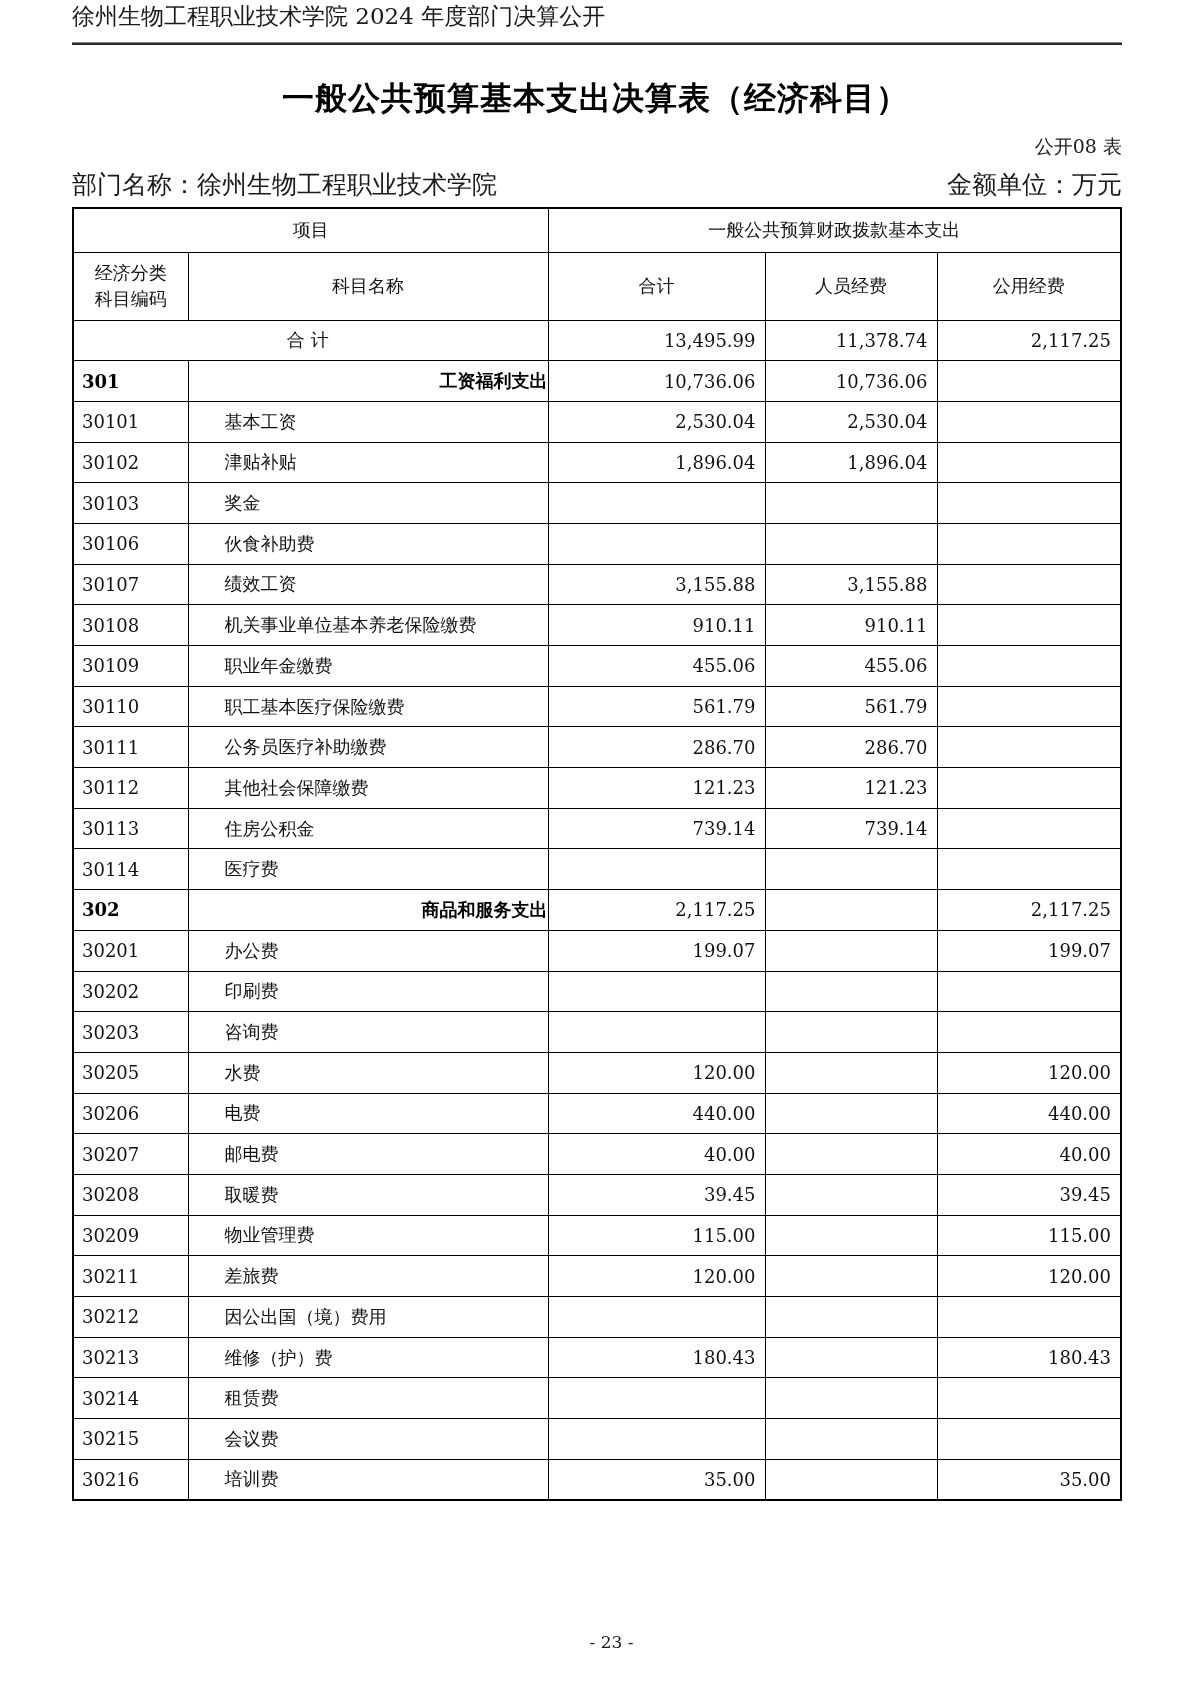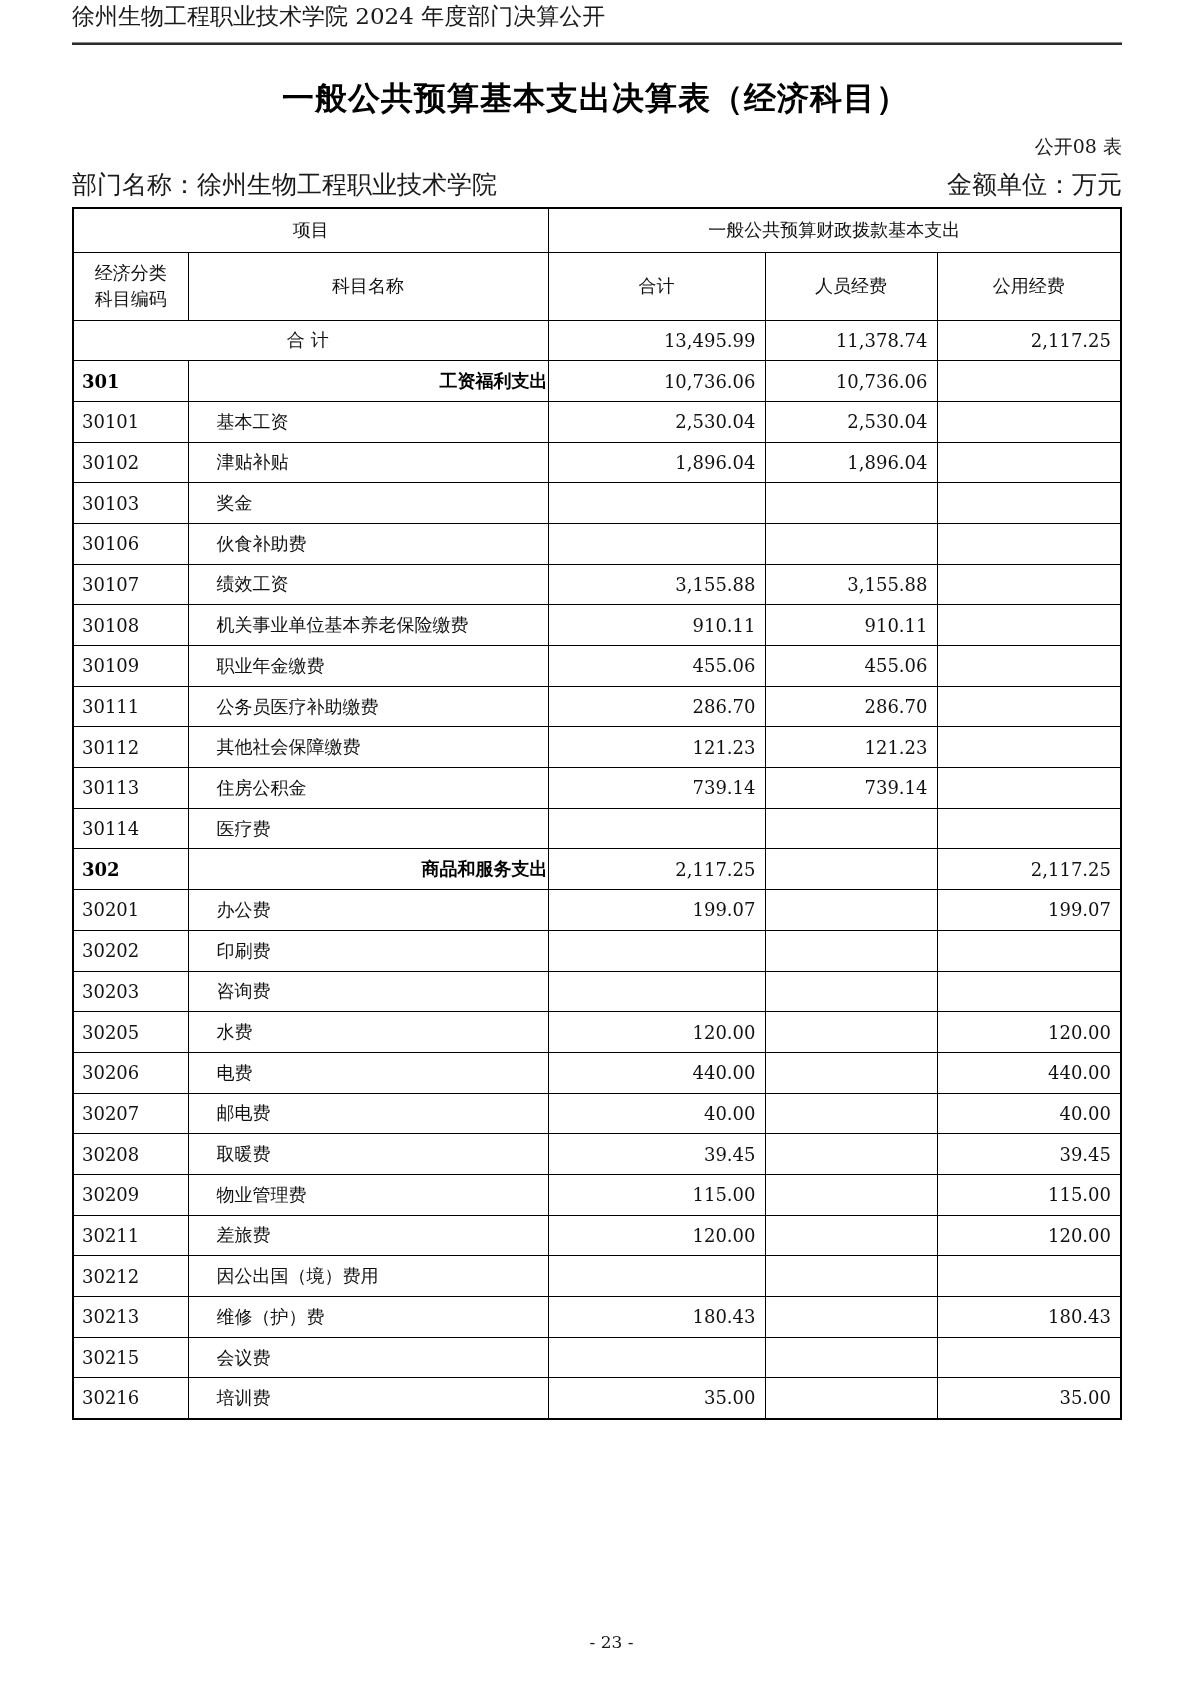--- a/index.html
+++ b/index.html
@@ -57,21 +57,21 @@
     color:#111;
     overflow:hidden;
     white-space:nowrap;
   }
   thead tr.h1 { height:44px; }
   thead tr.h2 { height:68px; }
   thead th { text-align:center; vertical-align:middle; }
   .code-hdr { line-height:1.45; }
   tbody tr { height:40.7px; }
   td.code  { text-align:left; padding-left:8px; vertical-align:middle; }
-  td.name  { text-align:left; padding-left:28px; vertical-align:middle; }
+  td.name  { text-align:left; padding-left:36px; vertical-align:middle; }
   td.num   { text-align:right; padding-right:9px; vertical-align:middle; }
   tr.category td.code, tr.category td.name { font-weight:bold; color:#000; }
   tr.category td.name { padding-left:7px;text-align:right; }
   tr.grand td.merged { text-align:center; letter-spacing:6px; }
   .page-number {
     position:absolute; left:16px; top:1632px; width:100%;
     text-align:center; font-size:17px;
   }
 </style>
 </head>
@@ -172,20 +172,27 @@
           <td class="num"></td>
         </tr>
         <tr class="detail">
           <td class="code">30109</td>
           <td class="name">职业年金缴费</td>
           <td class="num">455.06</td>
           <td class="num">455.06</td>
           <td class="num"></td>
         </tr>
         <tr class="detail">
+          <td class="code">30110</td>
+          <td class="name">职工基本医疗保险缴费</td>
+          <td class="num">561.79</td>
+          <td class="num">561.79</td>
+          <td class="num"></td>
+        </tr>
+        <tr class="detail">
           <td class="code">30111</td>
           <td class="name">公务员医疗补助缴费</td>
           <td class="num">286.70</td>
           <td class="num">286.70</td>
           <td class="num"></td>
         </tr>
         <tr class="detail">
           <td class="code">30112</td>
           <td class="name">其他社会保障缴费</td>
           <td class="num">121.23</td>
@@ -284,20 +291,27 @@
           <td class="num"></td>
         </tr>
         <tr class="detail">
           <td class="code">30213</td>
           <td class="name">维修（护）费</td>
           <td class="num">180.43</td>
           <td class="num"></td>
           <td class="num">180.43</td>
         </tr>
         <tr class="detail">
+          <td class="code">30214</td>
+          <td class="name">租赁费</td>
+          <td class="num"></td>
+          <td class="num"></td>
+          <td class="num"></td>
+        </tr>
+        <tr class="detail">
           <td class="code">30215</td>
           <td class="name">会议费</td>
           <td class="num"></td>
           <td class="num"></td>
           <td class="num"></td>
         </tr>
         <tr class="detail">
           <td class="code">30216</td>
           <td class="name">培训费</td>
           <td class="num">35.00</td>

